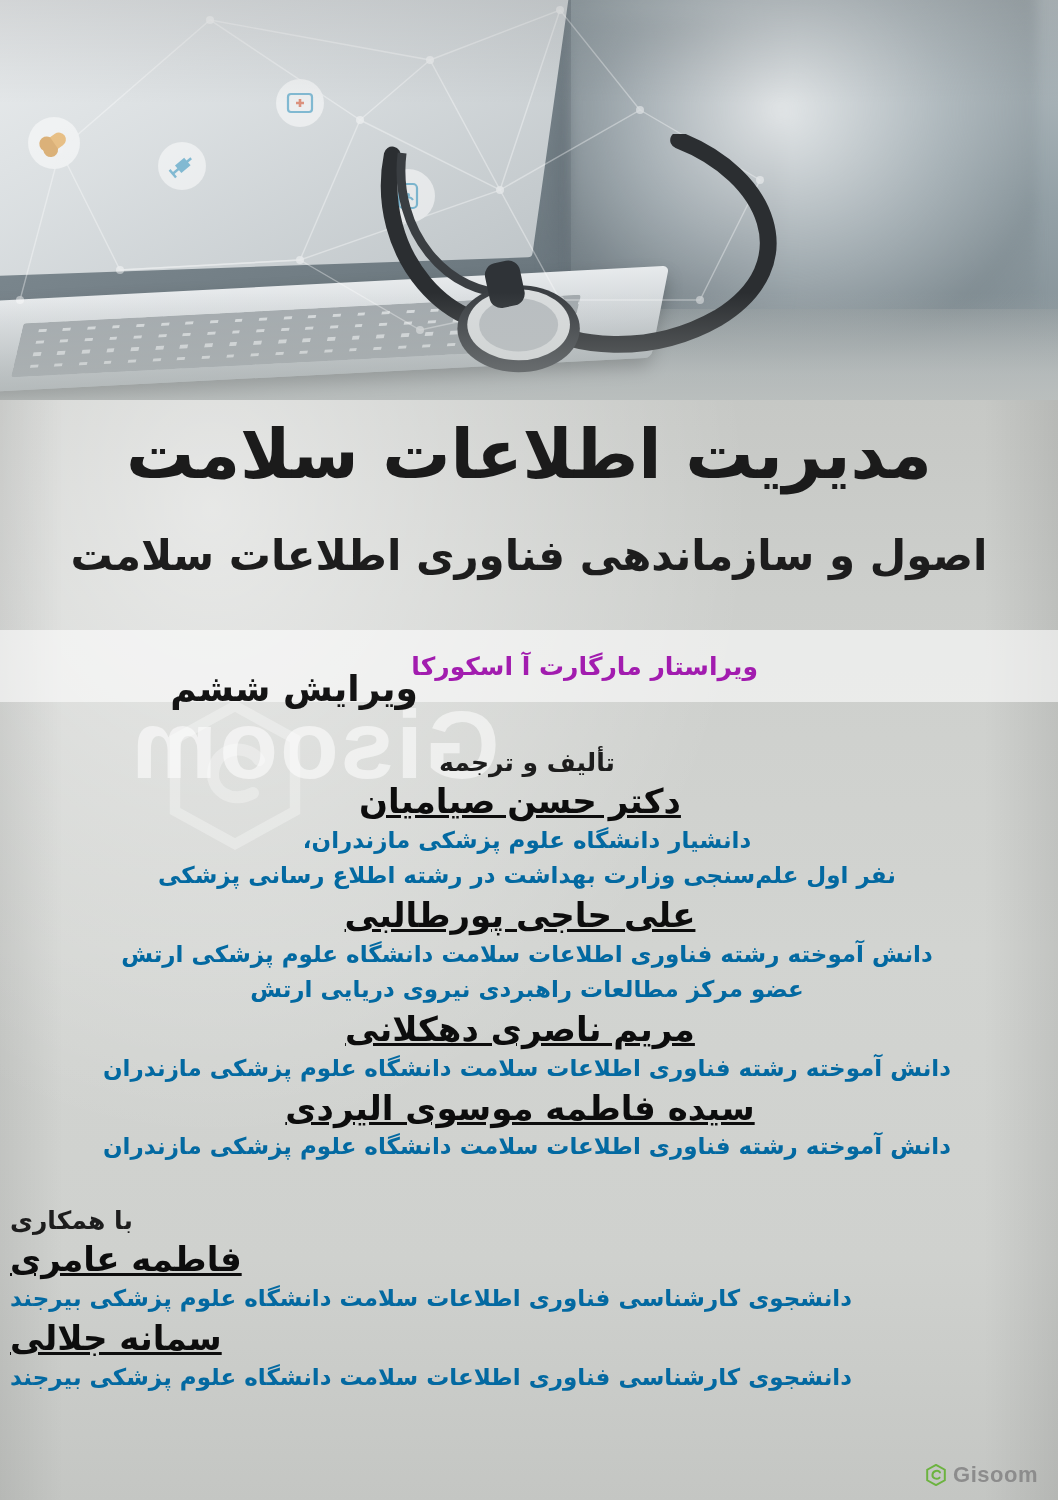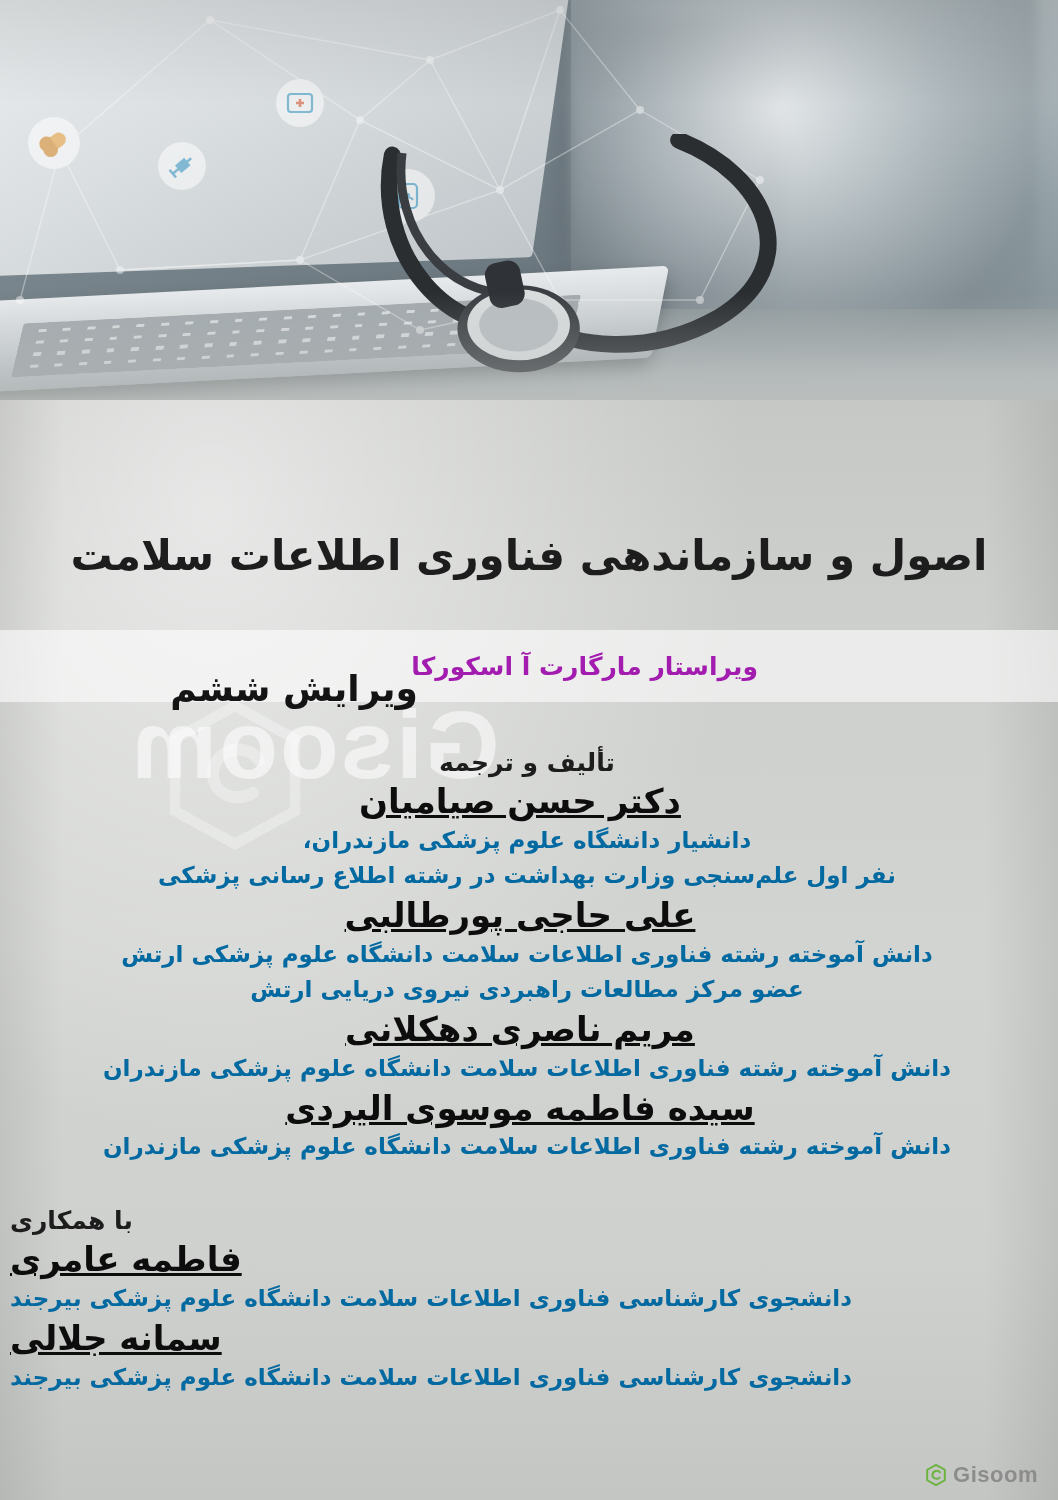--- a/index.html
+++ b/index.html
@@ -370,20 +370,21 @@
   <div class="paper"></div>
 
   <svg class="wm-badge" viewBox="0 0 100 100">
     <path d="M50 4 L90 26 V74 L50 96 L10 74 V26 Z" fill="none" stroke="#ffffff" stroke-opacity="0.6" stroke-width="7"></path>
     <path d="M66 40 C 60 30, 40 30, 36 45 C 32 60, 48 70, 62 62" fill="none" stroke="#ffffff" stroke-opacity="0.6" stroke-width="8" stroke-linecap="round"></path>
   </svg>
   <div class="watermark">Gisoom</div>
 
   <div class="content">
 
+    <div class="title-main">مدیریت اطلاعات سلامت</div>
     <div class="title-sub">اصول و سازماندهی فناوری اطلاعات سلامت</div>
 
     <div class="edition-band"></div>
     <div class="edition">ویرایش ششم</div>
     <div class="editor-line">ویراستار مارگارت آ اسکورکا</div>
 
     <div class="authors">
       <div class="lbl-small">تألیف و ترجمه</div>
 
       <div>

